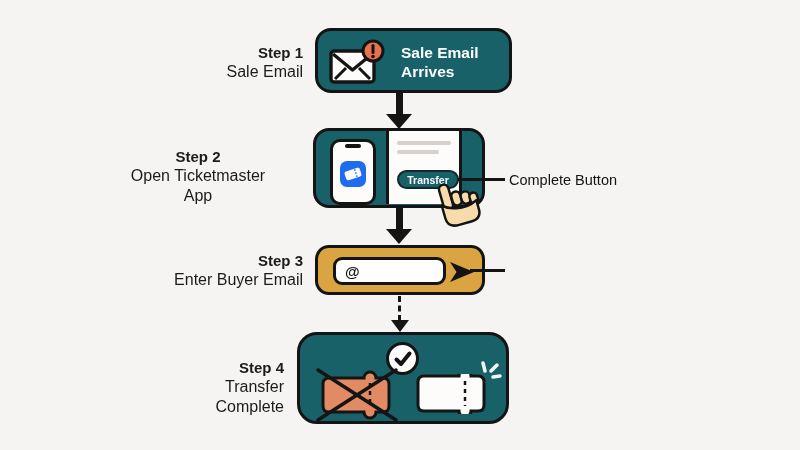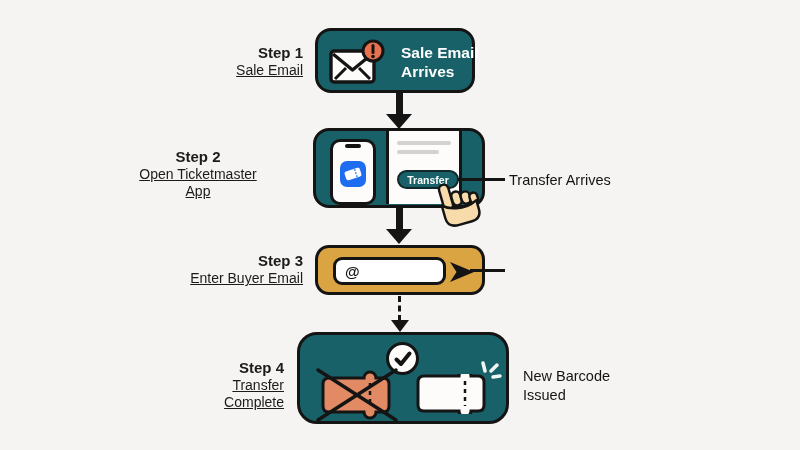--- a/index.html
+++ b/index.html
@@ -3,39 +3,39 @@
 <meta charset="utf-8">
 <style>
   html,body{margin:0;padding:0;}
   body{font-family:"Liberation Sans", sans-serif; background:#e9e7e4;}
   .stage{position:relative;width:800px;height:450px;background:#f6f4f2;overflow:hidden;color:#161616;}
   .stage *{box-sizing:border-box;}
 
   
   .side-label{position:absolute;text-align:right;line-height:1.22;color:#1b1b1b;}
   .side-label .step-name{font-weight:700;font-size:15px;display:block;}
-  .side-label .step-sub{font-weight:400;font-size:14px;display:block;text-decoration:underline;}
+  .side-label .step-sub{font-weight:400;font-size:16px;display:block;}
 
   
   .annot{position:absolute;font-size:14.5px;font-weight:500;color:#141414;line-height:1.3;}
 
   
   .arrow-shaft{position:absolute;width:7px;background:#141414;}
   .arrow-head{position:absolute;width:0;height:0;border-left:13px solid transparent;border-right:13px solid transparent;border-top:15px solid #141414;}
   .arrow-dashed{position:absolute;width:0;border-left:3.5px dashed #141414;}
   .arrow-head-sm{position:absolute;width:0;height:0;border-left:9px solid transparent;border-right:9px solid transparent;border-top:12px solid #141414;}
   .connector{position:absolute;height:2.5px;background:#141414;}
 
   
   .card{position:absolute;border:3.5px solid #141414;}
   .card.teal{background:#186168;}
   .card.gold{background:#dba442;}
 
   
-  .card1{left:315px;top:28px;width:160px;height:65px;border-radius:16px;}
+  .card1{left:315px;top:28px;width:197px;height:65px;border-radius:16px;}
   .card1-title{position:absolute;left:83px;top:13px;width:84px;color:#fff;font-size:15.5px;font-weight:700;line-height:1.22;}
   .env-icon{position:absolute;left:10px;top:8px;}
 
   
   .card2{left:313px;top:128px;width:172px;height:80px;border-radius:16px;}
   .screen-panel{position:absolute;left:70px;top:0;width:76px;height:73px;background:#fdfcfb;border-left:3.5px solid #141414;border-right:3.5px solid #141414;}
   .gline{position:absolute;height:4px;border-radius:2px;background:#d4d1ce;}
   .gline1{left:8px;top:10px;width:54px;}
   .gline2{left:8px;top:19px;width:42px;}
   .phone{position:absolute;left:14px;top:8px;width:46px;height:66px;background:#fdfcfb;border:3px solid #141414;border-radius:10px;}
@@ -136,21 +136,21 @@
     <g transform="rotate(-16 30 30)" fill="#f8dbab" stroke="#141414" stroke-width="3" stroke-linejoin="round" stroke-linecap="round">
       <rect x="14" y="2" width="11.5" height="31" rx="5.7"></rect>
       <rect x="26" y="14" width="11" height="17" rx="5.5"></rect>
       <rect x="37" y="17" width="11" height="15" rx="5.5"></rect>
       <rect x="47" y="21" width="9.5" height="13" rx="4.7"></rect>
       <path d="M12,26 L12,42 Q12,54 26,54 L42,54 Q54,54 54,42 L54,31 Q40,38 26,33 Q18,31 12,26 Z"></path>
     </g>
   </svg>
 
   <div class="connector" style="left:458px;top:178px;width:47px;"></div>
-  <div class="annot annot-transfer">Transfer Arrives</div>
+  <div class="annot annot-transfer">Complete Button</div>
 
   <div class="card gold card3">
     <input class="email-input" type="text" value="@" style="">
     <svg class="send-icon" width="26" height="22" viewBox="0 0 26 22">
       <path d="M1,1 L25,11 L1,21 L7.5,11 Z" fill="#141414"></path>
     </svg>
   </div>
 
   <div class="connector" style="left:470px;top:269px;width:35px;"></div>
 
@@ -177,18 +177,14 @@
     </svg>
     <svg class="sparkle" width="28" height="28" viewBox="0 0 28 28">
       <g stroke="#f0f6f4" stroke-width="3.5" stroke-linecap="round">
         <line x1="7" y1="2" x2="9" y2="10"></line>
         <line x1="21" y1="4" x2="15" y2="10"></line>
         <line x1="17" y1="16" x2="24" y2="15"></line>
       </g>
     </svg>
   </div>
 
-  <div class="annot annot-barcode">
-    <span style="display:block;">New Barcode</span>
-    <span style="display:block;">Issued</span>
-  </div>
 
 </div>
 
 </body></html>

